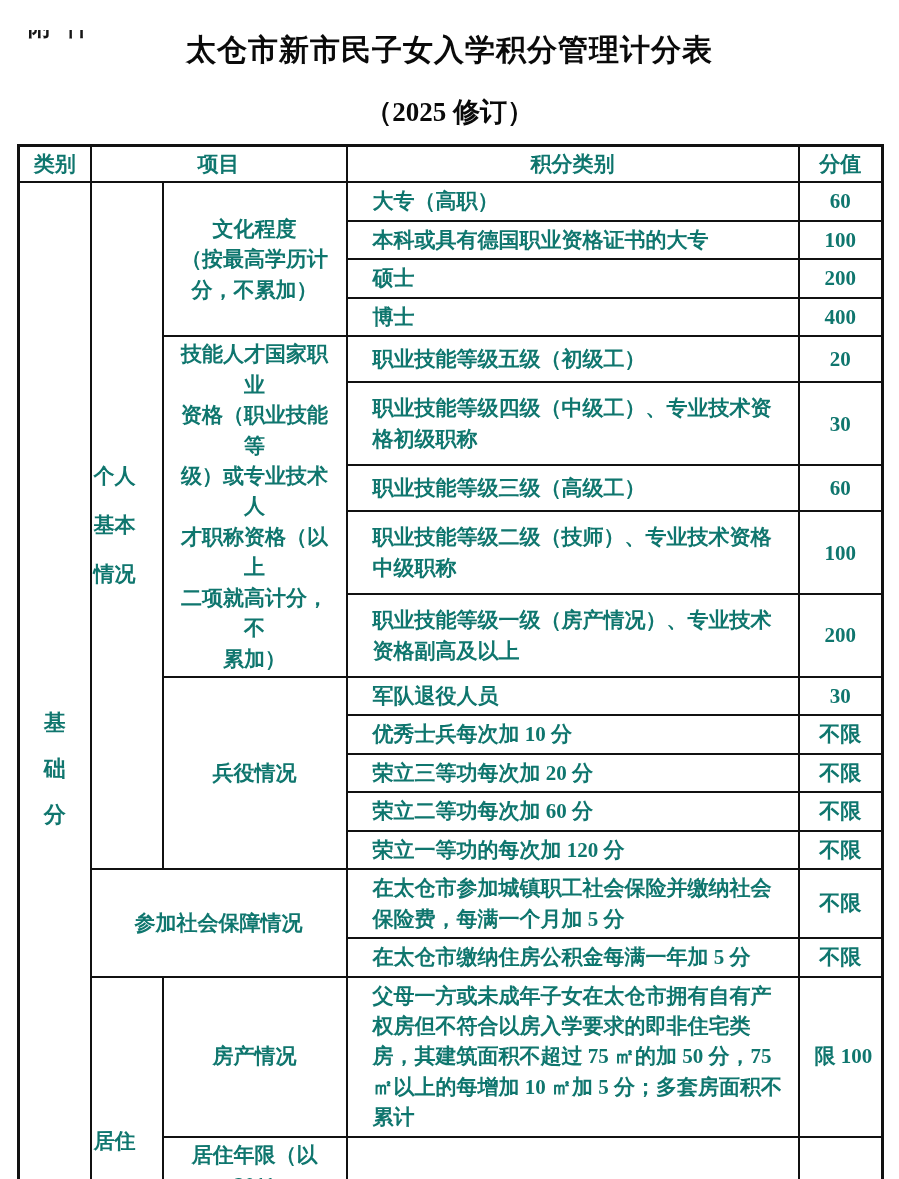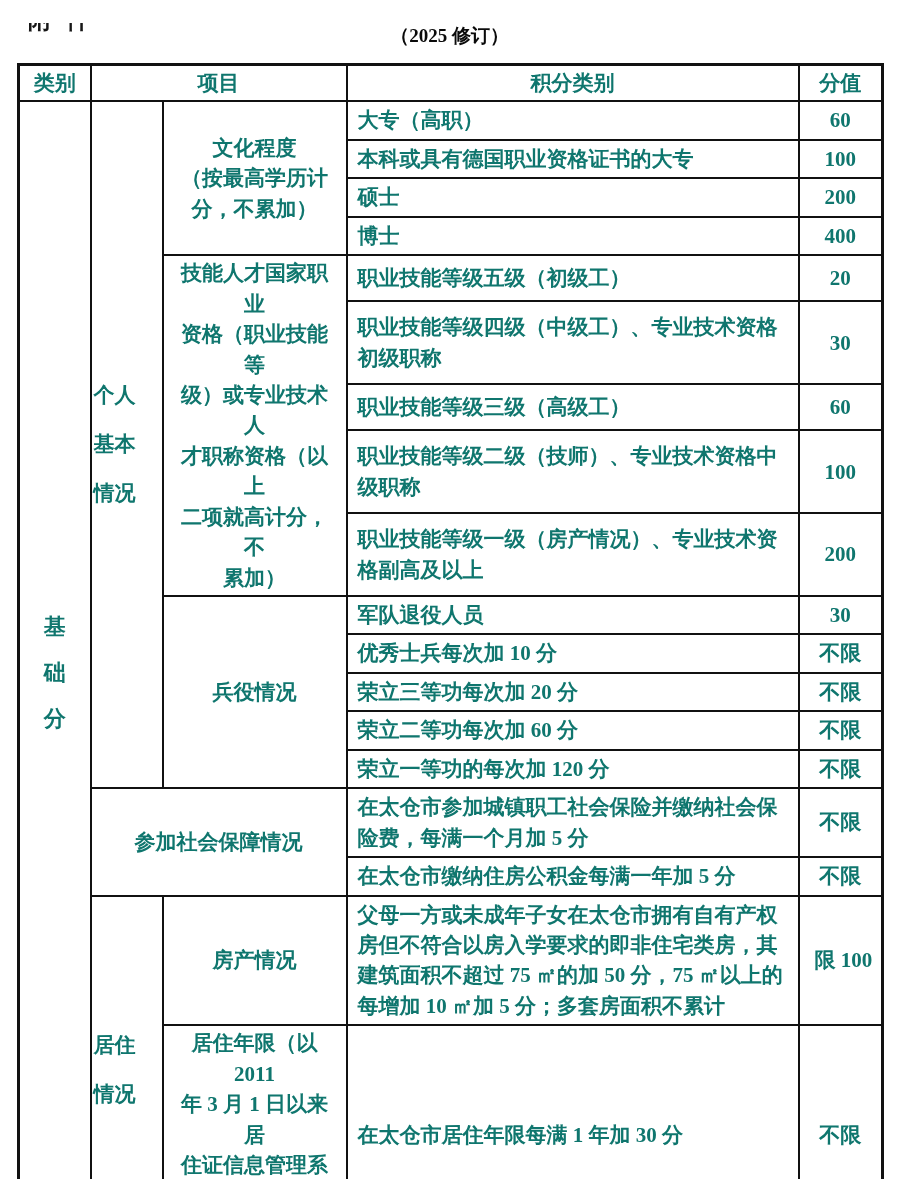--- a/index.html
+++ b/index.html
@@ -27,21 +27,21 @@
     margin-top: 30px;
     text-align: center;
     font-size: 30px;
     font-weight: 700;
     letter-spacing: 1px;
     color: #0a0a0a;
   }
   .subtitle {
     margin-top: 23px;
     text-align: center;
-    font-size: 19px;
+    font-size: 27px;
     font-weight: 700;
     color: #0a0a0a;
   }
 
   table.score-table {
     margin: 14px 0 0 17px;
     border-collapse: collapse;
     table-layout: fixed;
     width: 864px;
     border: 3px solid #111;
@@ -56,21 +56,21 @@
     border: 2px solid #111;
     font-size: 21px;
     font-weight: 700;
     color: #0f766e;
     vertical-align: middle;
     padding: 2px 6px;
     line-height: 1.45;
   }
   .score-table th { text-align: center; padding: 2px 2px; }
 
-  td.criteria { text-align: left; padding: 3px 8px 3px 10px; }
+  td.criteria { text-align: left; padding: 3px 8px 3px 25px; }
   td.score { text-align: center; white-space: nowrap; padding: 2px 15px; margin-left: 14px; }
 
   td.label-center { text-align: center; white-space: pre-line; padding: 2px 8px; }
   td.stacked { white-space: pre-line; line-height: 2.35; padding: 2px 2px; }
   td.vcat { text-align: center; white-space: pre-line; line-height: 2.1; font-size: 22px; padding: 2px 2px; }
 
   tr.h30 { height: 30px; }
   tr.r1 { height: 32px; }
   tr.r2 { height: 60px; }
   tr.r4a { height: 120px; }
@@ -78,20 +78,21 @@
 </style>
 </head>
 <body>
 
 <div class="page">
 
   <div class="corner-note-clip">
     <span>附件</span>
   </div>
 
+  <div class="title">太仓市新市民子女入学积分管理计分表</div>
   <div class="subtitle">（2025 修订）</div>
 
   <table class="score-table">
     <colgroup>
       <col class="c1">
         <col class="c2">
         <col class="c3">
         <col class="c4">
         <col class="c5">
     </colgroup>

